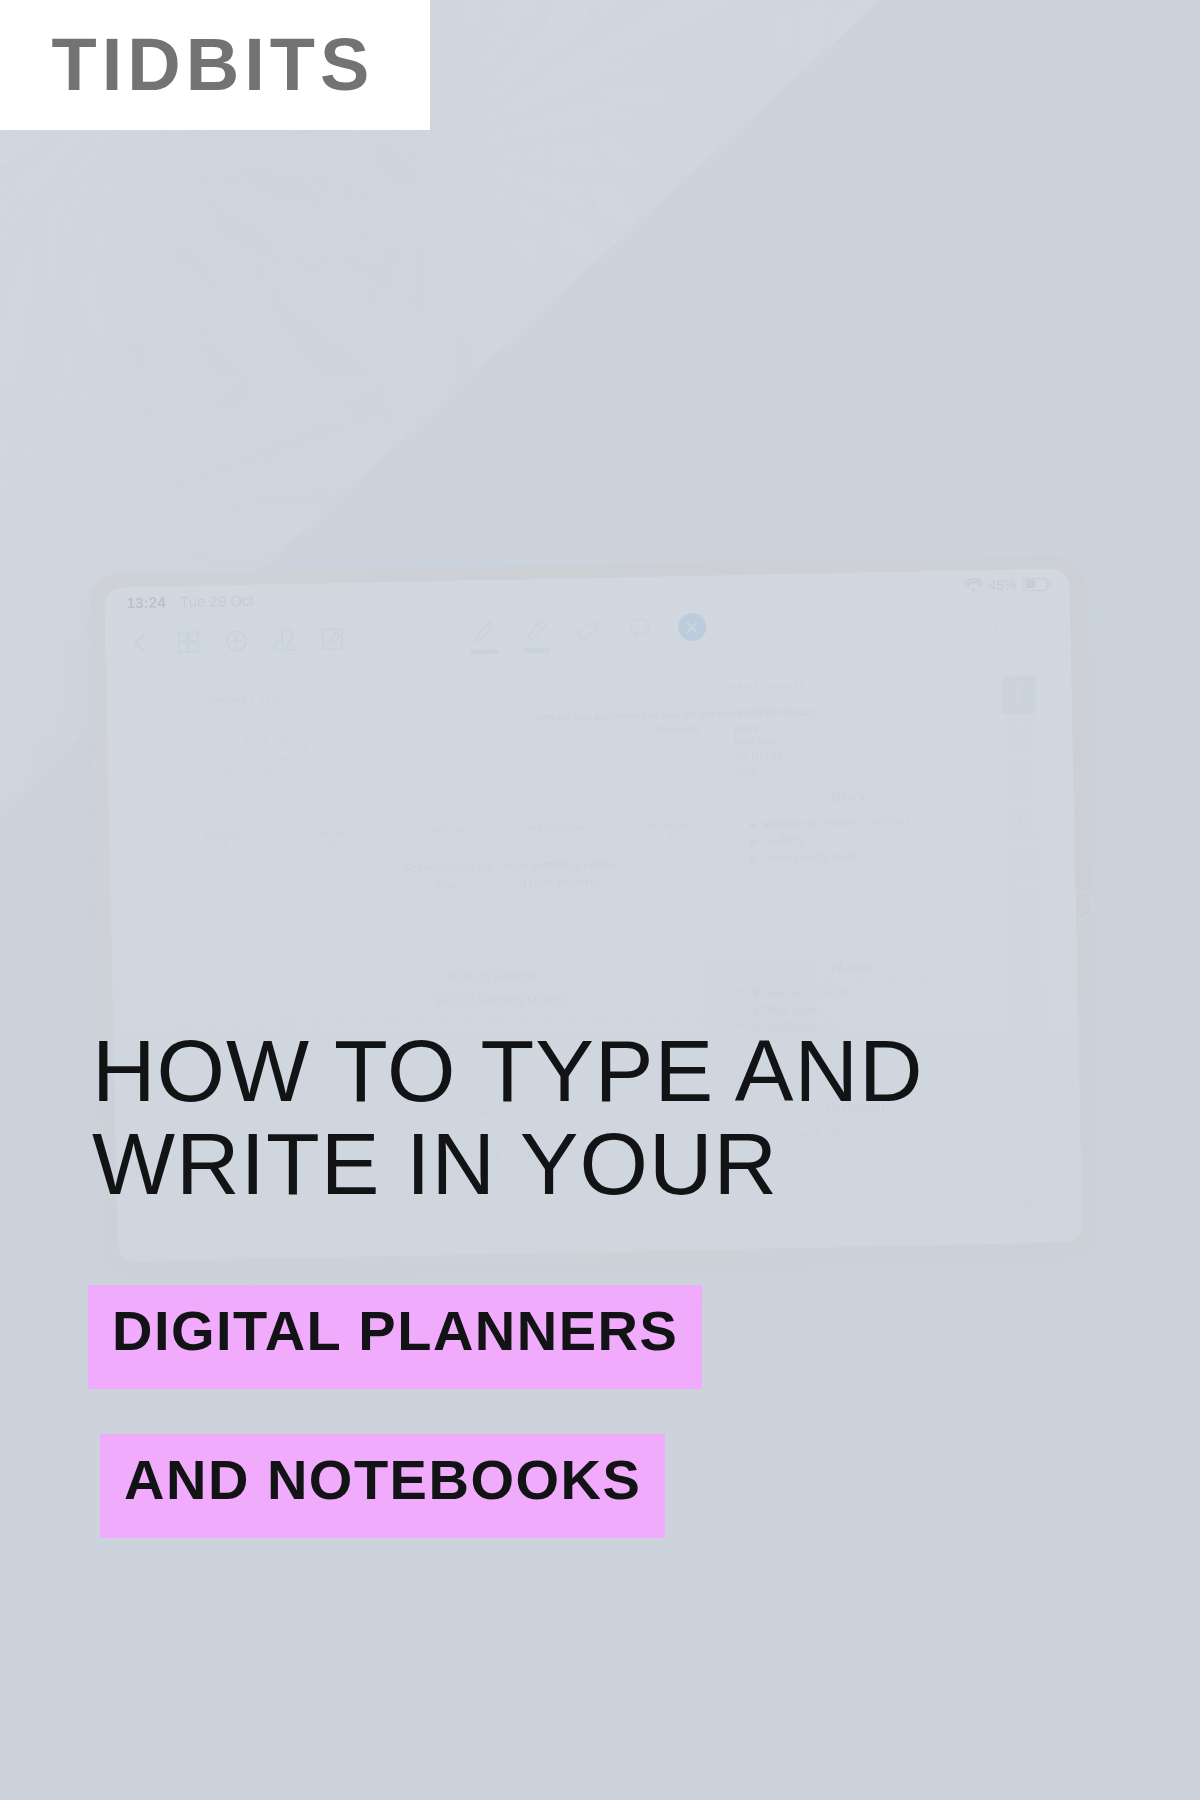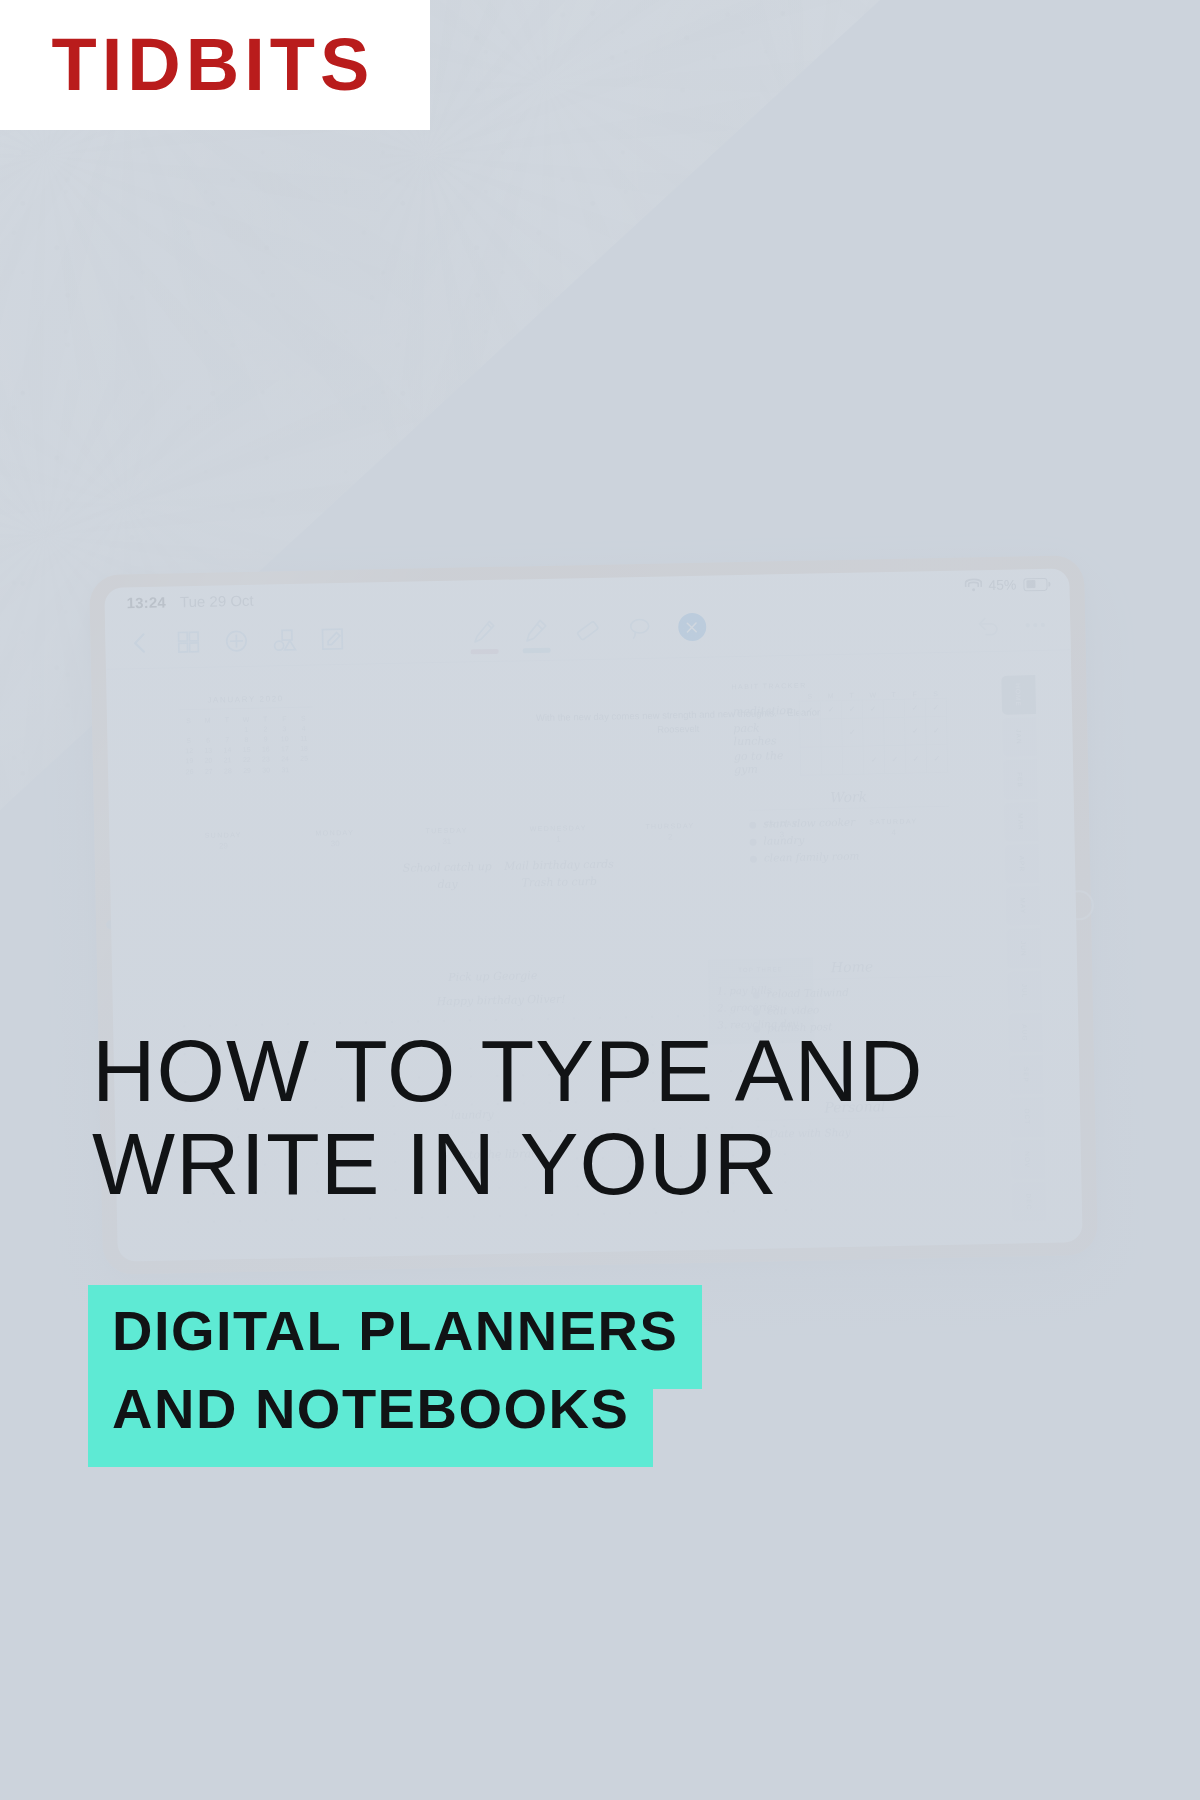--- a/index.html
+++ b/index.html
@@ -45,21 +45,21 @@
     mix-blend-mode:multiply;opacity:.75;
   }
 
   
   .logo-box{
     position:absolute;left:0;top:0;width:430px;height:130px;background:#fff;
     display:flex;align-items:center;justify-content:center;z-index:40;
   }
   .logo-text{
     font-family:"Liberation Sans", sans-serif;
-    font-size:74px;font-weight:700;letter-spacing:5px;color:#b91c1c;
+    font-size:74px;font-weight:700;letter-spacing:5px;color:#737373;
     line-height:1;padding-right:4px;
   }
 
   
   .tablet{
     position:absolute;left:96px;top:565px;width:995px;height:700px;
     transform:rotate(-1.15deg);transform-origin:50% 50%;
     border-radius:30px;
     background:linear-gradient(122deg,#d9b79c 0%, #e7cbb4 12%, #cfae95 25%, #d5b79f 60%, #c9a68e 100%);
     box-shadow:0 26px 60px rgba(110,120,135,.35), 0 4px 12px rgba(110,120,135,.25);
@@ -166,25 +166,25 @@
     background:linear-gradient(180deg, rgba(204,211,220,.35) 0%, rgba(204,211,220,.55) 45%, rgba(204,211,220,.92) 100%);
     z-index:21;pointer-events:none;}
 
   
   .headline{position:absolute;left:92px;top:1024px;width:1010px;z-index:60;}
   .headline .ln{
     font-family:"Liberation Sans", sans-serif;
     font-size:88px;font-weight:400;letter-spacing:1px;color:#111315;line-height:1.06;
     white-space:nowrap;
   }
-  .kicker{position:absolute;left:88px;z-index:60;background:#5eead4;color:#111315;
+  .kicker{position:absolute;left:88px;z-index:60;background:#f0abfc;color:#111315;
     font-family:"Liberation Sans", sans-serif;font-weight:700;font-size:56px;letter-spacing:1.5px;
     padding:18px 24px 30px 24px;line-height:1;display:inline-block;white-space:nowrap;}
   .kicker.k1{top:1285px;}
-  .kicker.k2{top:1363px;}
+  .kicker.k2{top:1434px;margin-left:12px;}
 </style>
 </head>
 <body>
 
 <div id="pin">
 
   <div class="bg-flat"></div>
   <div class="bg-texture"></div>
   <div class="bg-texture2"></div>
 

